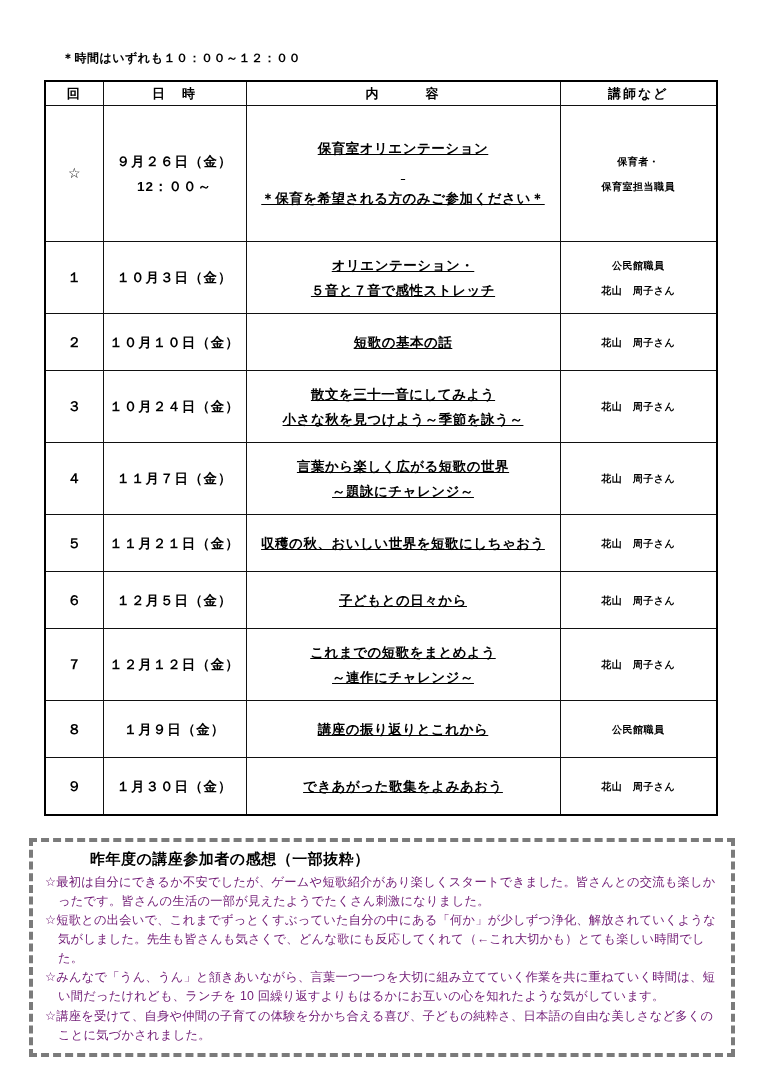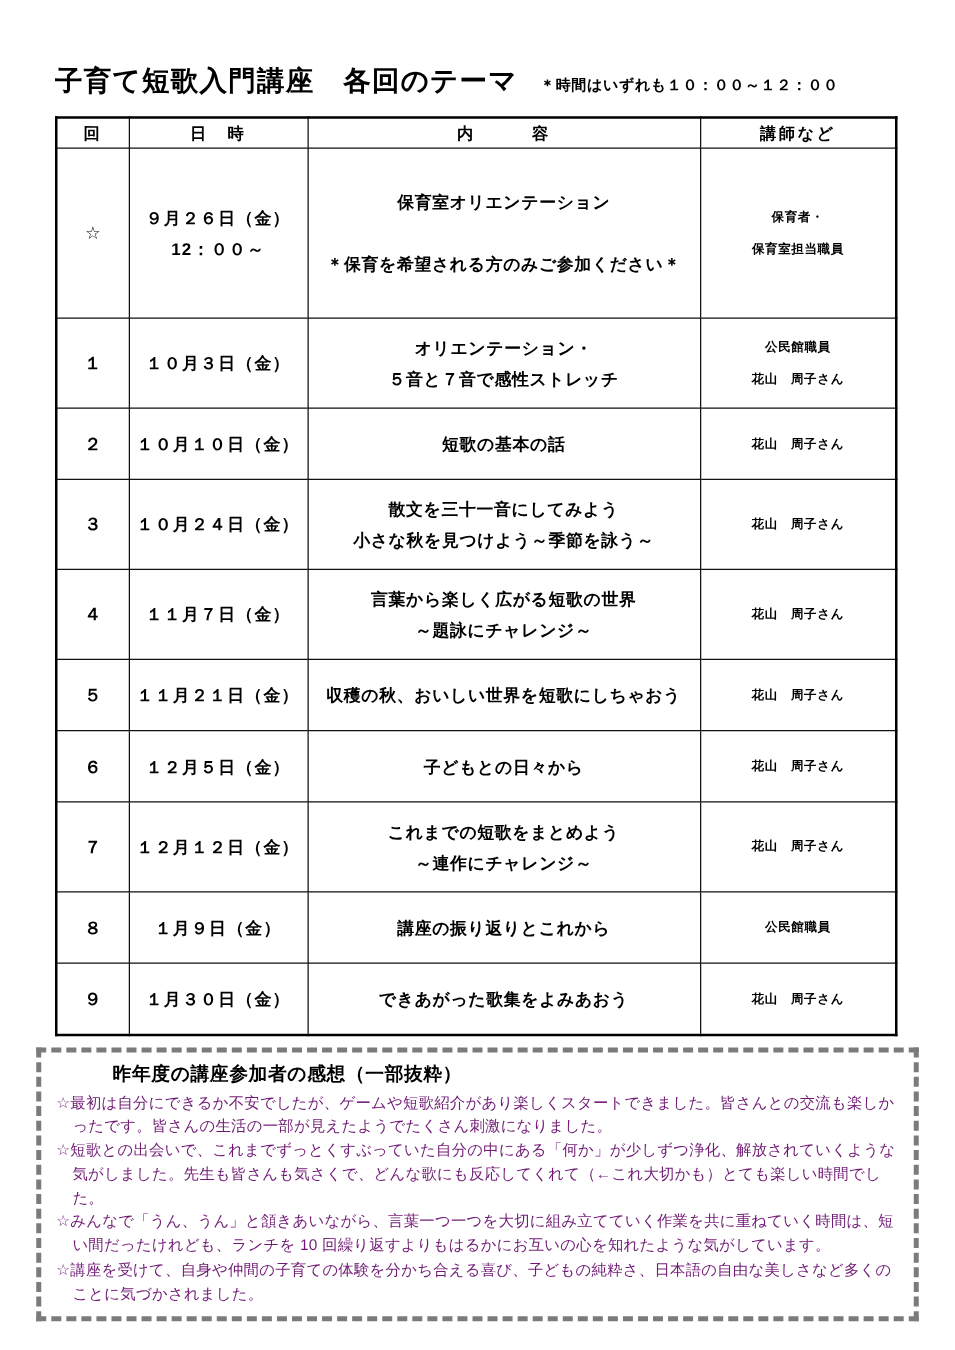--- a/index.html
+++ b/index.html
@@ -44,21 +44,21 @@
     font-weight: bold;
     overflow: hidden;
   }
   table.schedule th {
     height: 19px;
     font-size: 13px;
     letter-spacing: 2px;
   }
   td.course-number-cell { font-size: 14px; }
   td.date-cell { font-size: 13.5px; letter-spacing: 1px; }
-  td.content-cell { font-size: 13.5px; letter-spacing: 0.5px; }
+  td.content-cell { font-size: 13.5px; letter-spacing: 0.5px; text-decoration: underline; }
   td.lecturer-cell { font-size: 10px; letter-spacing: 0.5px; }
   .cell-line { line-height: 25px; }
   tr.row-tall  td { height: 131px; }
   tr.row-med   td { height: 67px; }
   tr.row-short td { height: 52px; }
   .feedback-box {
     box-sizing: border-box;
     position: absolute;
     left: 29px;
     top: 838px;
@@ -84,21 +84,20 @@
     text-indent: -1.05em;
     letter-spacing: 0.2px;
   }
 </style>
 </head>
 <body>
 
 <div class="page">
 
   <div class="title-row">
-    <span class="page-title">子育て短歌入門講座　各回のテーマ</span>
     <span class="time-note">＊時間はいずれも１０：００～１２：００</span>
   </div>
 
   <table class="schedule">
     <colgroup>
       <col style="width:58px">
       <col style="width:143px">
       <col style="width:314px">
       <col style="width:157px">
     </colgroup>

